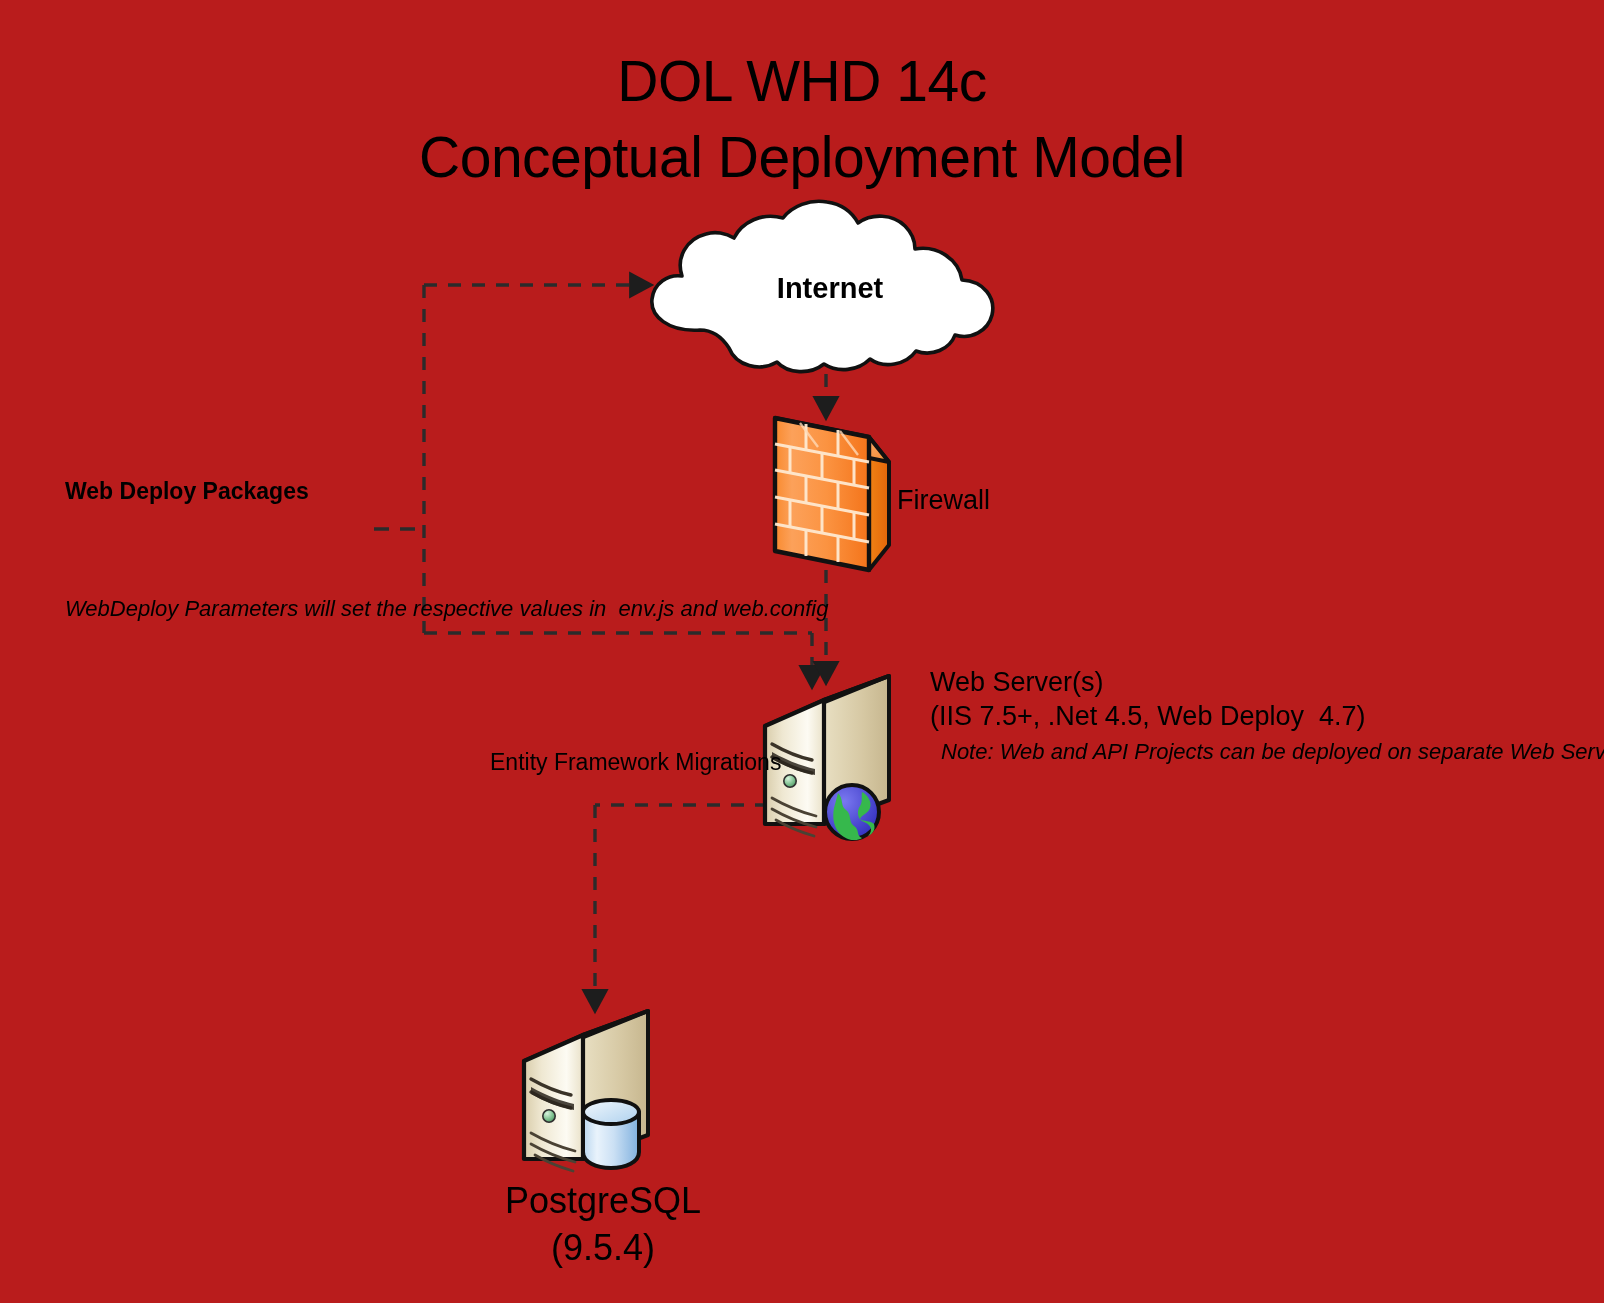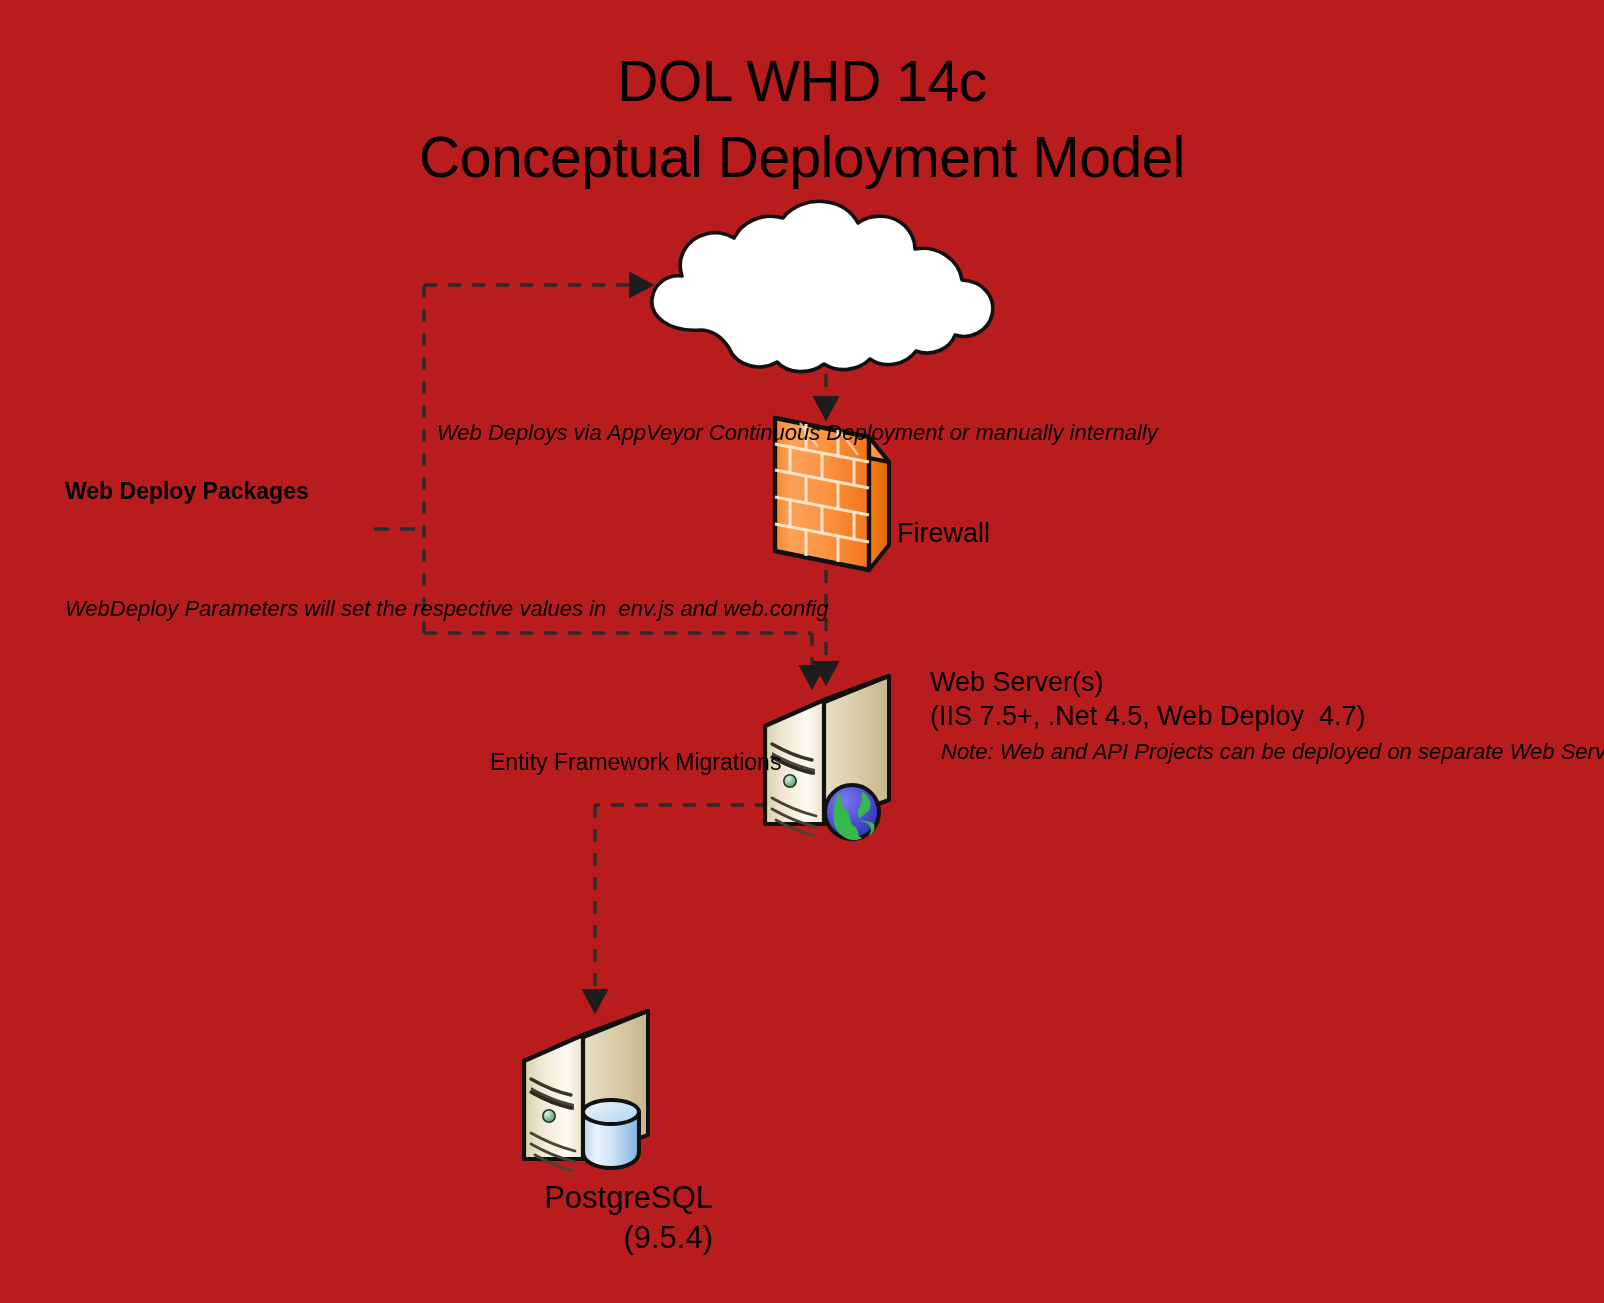--- a/index.html
+++ b/index.html
@@ -48,21 +48,20 @@
   #cloud-label {
     left: 660px; top: 270px; width: 340px;
     text-align: center;
     font-size: 29px;
     font-weight: bold;
   }
   
   #firewall-label {
     left: 897px; top: 483px;
     font-size: 27px;
-    margin-top: 33px;
   }
   
   #deploy-note {
     left: 437px; top: 419px; width: 300px;
     font-size: 22px;
     font-style: italic;
     line-height: 1.28;
   }
   
   #pkg-heading {
@@ -97,23 +96,23 @@
   }
   
   #ef-label {
     left: 490px; top: 748px; width: 300px;
     text-align: left;
     font-size: 23px;
     line-height: 1.26;
   }
   
   #db-label {
-    left: 463px; top: 1178px; width: 250px;
-    text-align: right;
-    font-size: 31px;
+    left: 478px; top: 1178px; width: 250px;
+    text-align: center;
+    font-size: 36px;
     line-height: 1.30;
   }
 </style>
 </head>
 <body>
 
 <div id="canvas">
 
   <svg id="diagram-svg" viewBox="0 0 1604 1303">
     <defs>
@@ -309,24 +308,24 @@
       <g>
         <path d="M583,1112 L583,1152 C583,1162 596,1168 611,1168 C626,1168 639,1162 639,1152 L639,1112 Z" fill="url(#cylG)" stroke="#101010" stroke-width="4" stroke-linejoin="round"></path>
         <ellipse cx="611" cy="1112" rx="28" ry="12" fill="url(#cylTopG)" stroke="#101010" stroke-width="4"></ellipse>
       </g>
     </g>
   </svg>
 
   <div class="txt" id="title-line1">DOL WHD 14c</div>
   <div class="txt" id="title-line2">Conceptual Deployment Model</div>
 
+  <div class="txt" id="cloud-label">Internet</div>
 
   <div class="txt" id="firewall-label">Firewall</div>
 
-  <div class="txt" id="deploy-note">Web Deploys via AppVeyor Continuous Deployment or manually internally</div>
 
   <div class="txt" id="pkg-heading">Web Deploy Packages</div>
   <div class="txt" id="pkg-note">WebDeploy Parameters will set the respective values in  env.js and web.config</div>
 
   <div class="txt" id="webserver-title"><span>Web Server(s)</span><br><span>(IIS 7.5+, .Net 4.5, Web Deploy  4.7)</span></div>
 
   <div class="txt" id="webserver-note">Note: Web and API Projects can be deployed on separate Web Servers, they are also both stateless for horizontal scale/load balancing.</div>
 
   <div class="txt" id="ef-label">Entity Framework Migrations</div>
 

